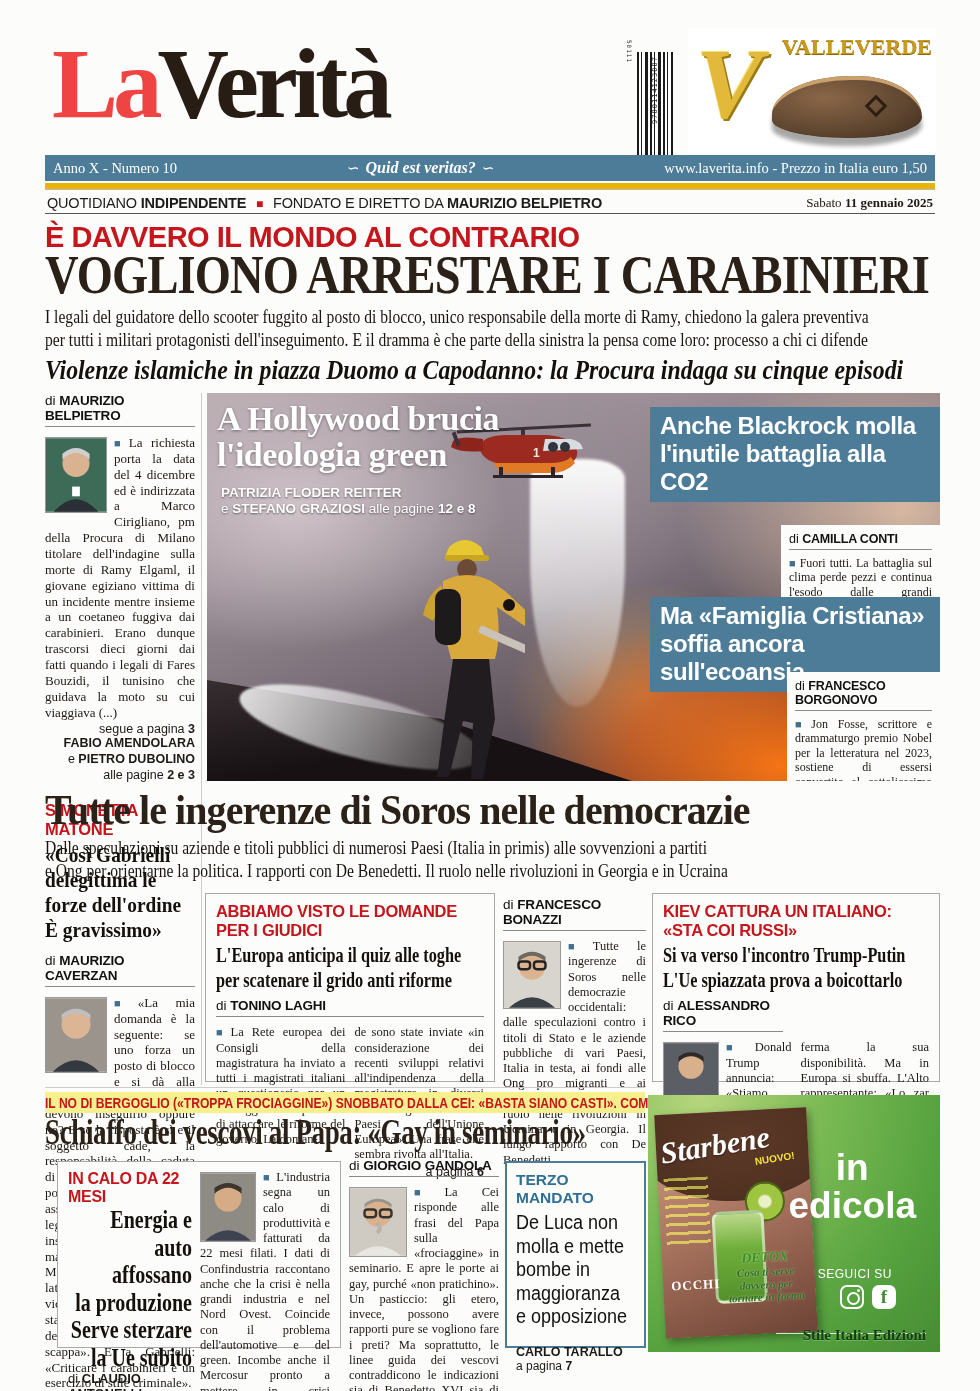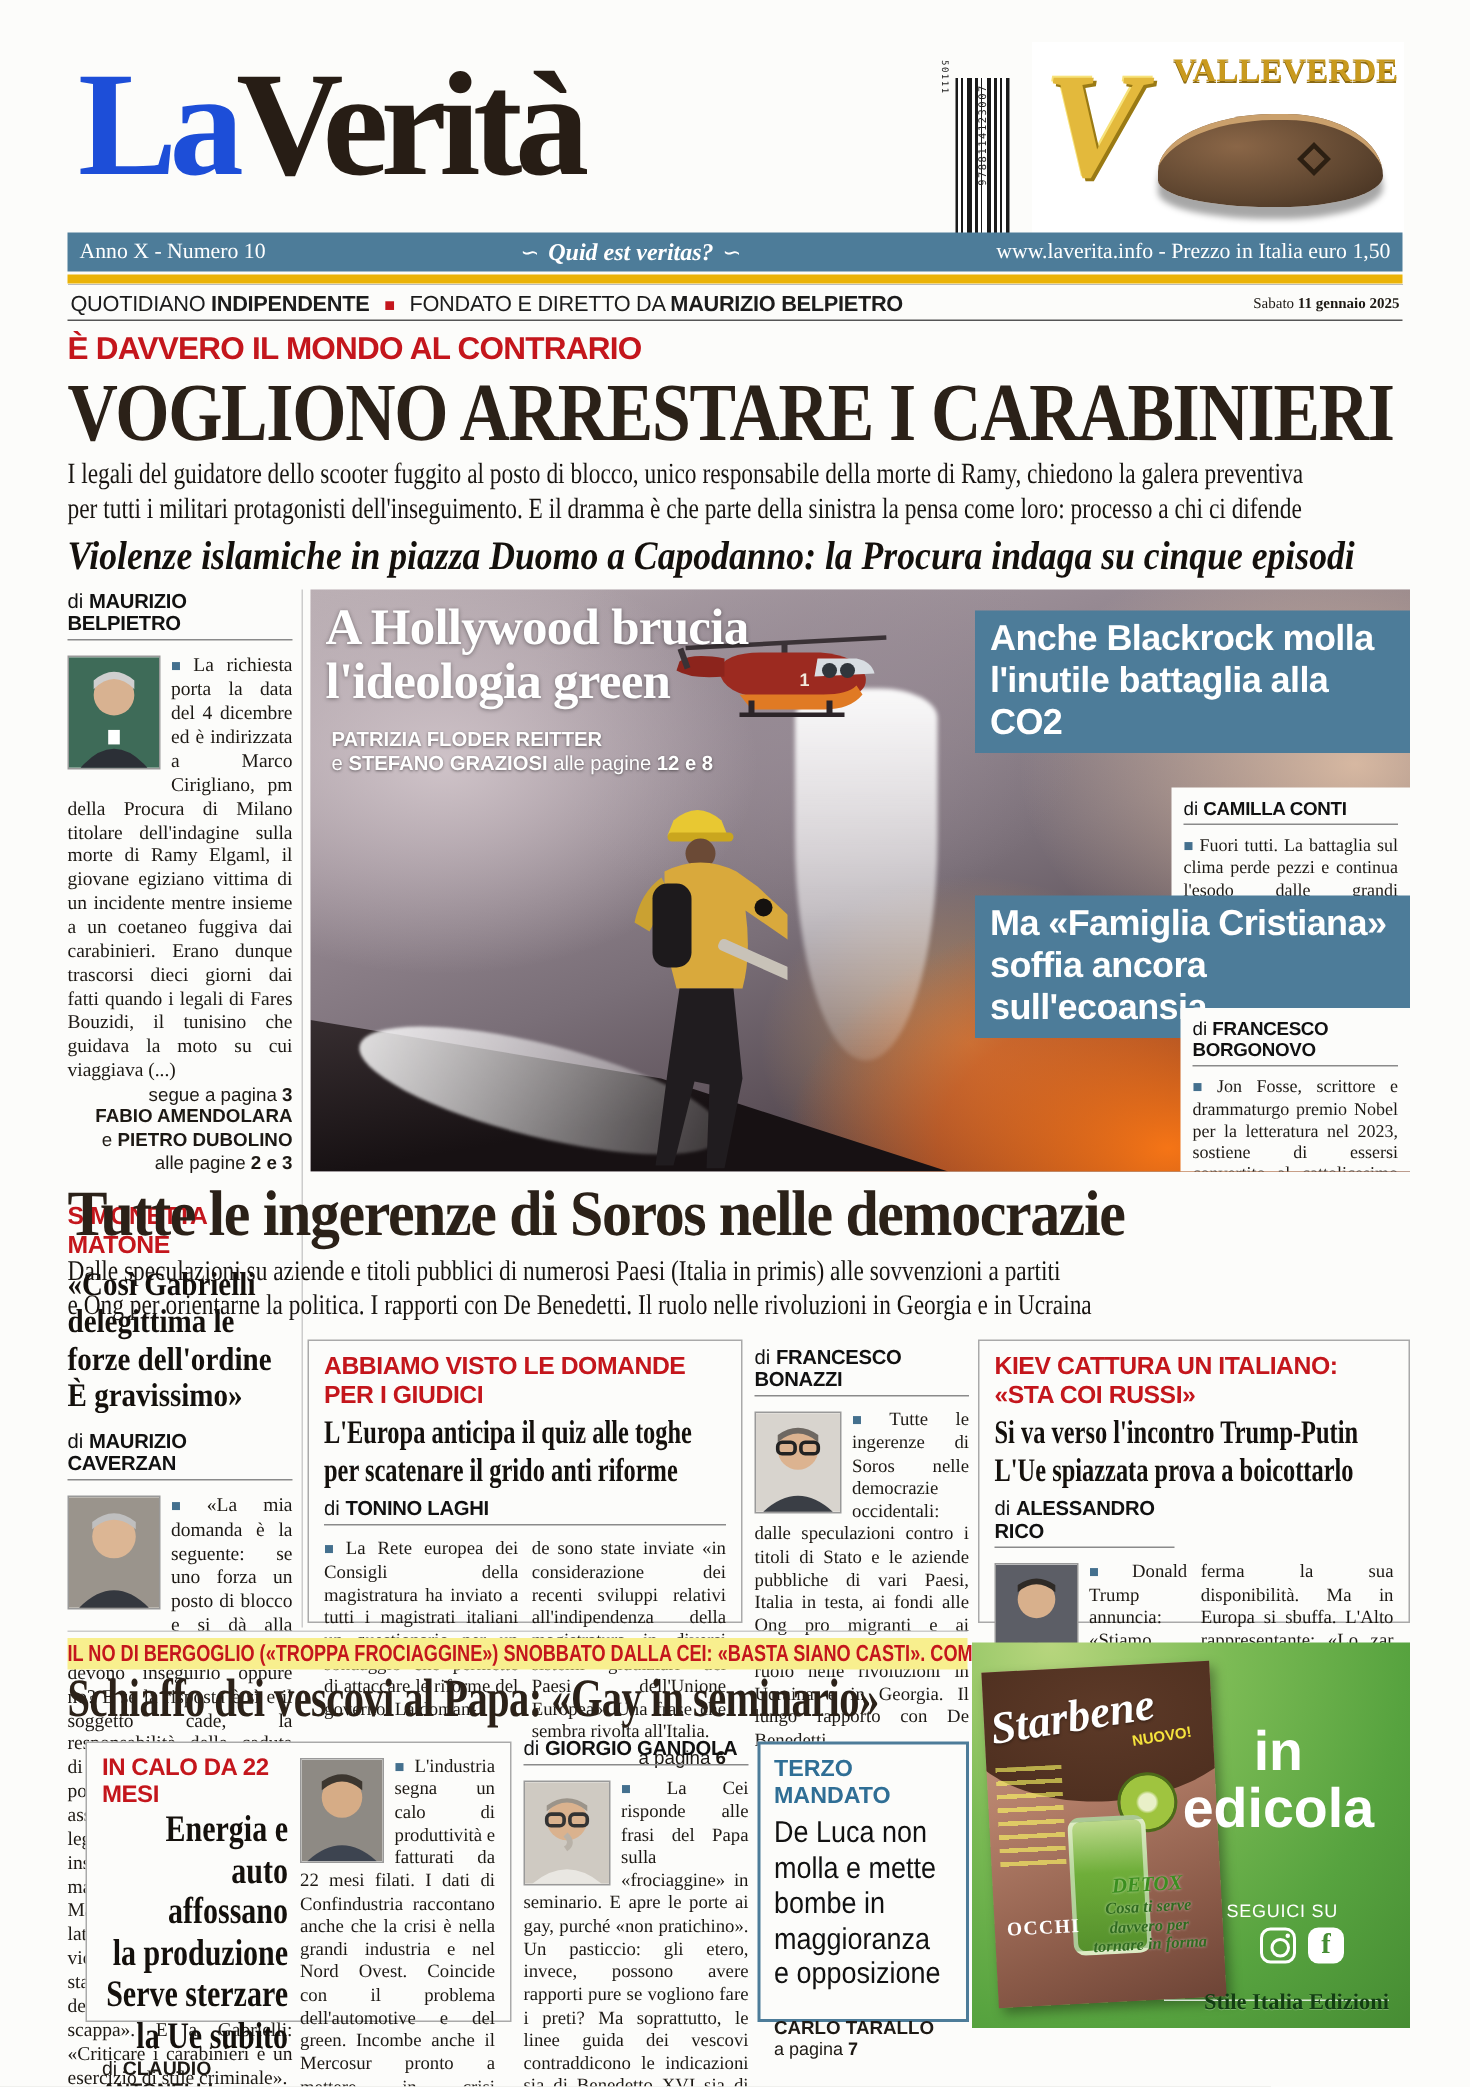--- a/index.html
+++ b/index.html
@@ -5,21 +5,21 @@
   html,body{margin:0;padding:0;background:#e8e8e4;}
   *{box-sizing:border-box;}
   #page{position:relative;width:980px;height:1391px;background:#fcfcfa;margin:0 auto;overflow:hidden;
         font-family:"Liberation Serif",serif;color:#1d1914;}
   .abs{position:absolute;}
   b{font-weight:bold;}
 
   
   #logo{left:52px;top:34px;font-family:"Liberation Serif",serif;font-weight:bold;
         font-size:99px;letter-spacing:-5px;line-height:1;}
-  #logo .la{color:#1d4ed8;} #logo .ve{color:#271d15;}
+  #logo .la{color:#ef4444;} #logo .ve{color:#271d15;}
   #barcode{left:637px;top:52px;width:36px;height:104px;
     background:repeating-linear-gradient(90deg,#1a1a1a 0 2px,#fff 2px 4px,#1a1a1a 4px 5px,#fff 5px 8px,#1a1a1a 8px 11px,#fff 11px 13px);}
   #barcode .code{position:absolute;left:-34px;top:34px;transform:rotate(-90deg);transform-origin:center;
     font-family:"DejaVu Sans Mono",monospace;font-size:7px;letter-spacing:1px;color:#222;width:104px;text-align:center;}
   #barcode .code2{position:absolute;left:-4px;top:-12px;transform:rotate(90deg);transform-origin:left top;
     font-family:"DejaVu Sans Mono",monospace;font-size:6px;letter-spacing:1px;color:#222;}
   #valleverde{left:688px;top:28px;width:248px;height:128px;background:#fff;}
   #valleverde .brand{position:absolute;right:4px;top:6px;font-family:"Liberation Serif",serif;font-weight:bold;
      font-size:22px;color:#c99a1e;text-shadow:0 1px 0 #8a6810;letter-spacing:0;}
   #valleverde .bigv{position:absolute;left:8px;top:6px;font-family:"Liberation Serif",serif;font-style:italic;font-weight:bold;
@@ -32,25 +32,25 @@
   
   #strip{left:45px;top:155px;width:890px;height:26px;background:#4d7c99;color:#fff;
      display:flex;align-items:center;justify-content:space-between;padding:0 8px;font-size:14.5px;}
   #strip .motto{font-style:italic;font-weight:bold;font-size:16px;}
   #strip .fl{font-style:normal;font-weight:normal;padding:0 6px;font-size:15px;}
 
   #subhdr{left:45px;top:183px;width:890px;height:31px;border-top:6px solid #eab308;border-bottom:1px solid #555;
      box-shadow:0 2px 0 -1px #bbb inset;display:flex;align-items:center;justify-content:space-between;padding:3px 2px 0 2px;}
   #subhdr .l{font-family:"Liberation Sans",sans-serif;font-size:14.5px;letter-spacing:-0.2px;color:#1c1c1c;}
   #subhdr .sep{color:#c4161c;font-size:12px;padding:0 6px;}
-  #subhdr .r{font-size:10px;}
+  #subhdr .r{font-size:13px;}
 
   
   #kicker1{left:45px;top:221px;font-family:"Liberation Sans",sans-serif;font-weight:bold;color:#c4161c;
-     font-size:21px;letter-spacing:-0.5px;}
+     font-size:29px;letter-spacing:-0.5px;}
   #headline1{left:45px;top:247px;width:118%;font-weight:bold;color:#2b2118;font-size:55px;line-height:1;
      transform:scaleX(.845);transform-origin:0 0;white-space:nowrap;letter-spacing:-1px;}
   #deck1{left:45px;top:305px;font-size:19.5px;line-height:1.2;color:#181410;
      transform:scaleX(.80);transform-origin:0 0;}
   #deck1 div{white-space:nowrap;}
   #subhead1{left:45px;top:355px;font-style:italic;font-weight:bold;font-size:27px;color:#14100c;
      transform:scaleX(.88);transform-origin:0 0;white-space:nowrap;}
 
   
   .byline{font-family:"Liberation Sans",sans-serif;font-size:13.5px;border-bottom:1px solid #8a8a8a;

